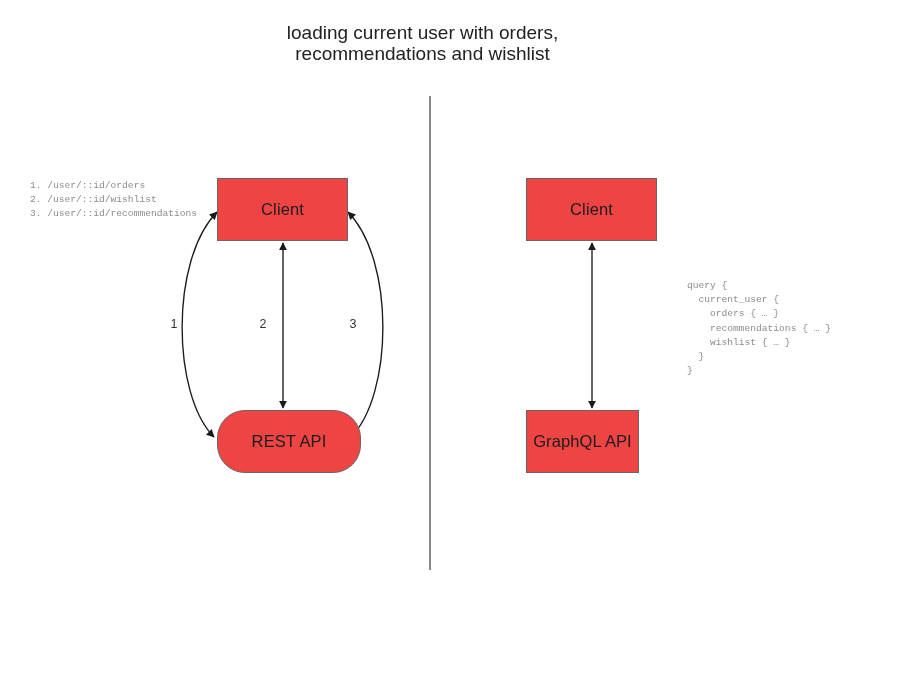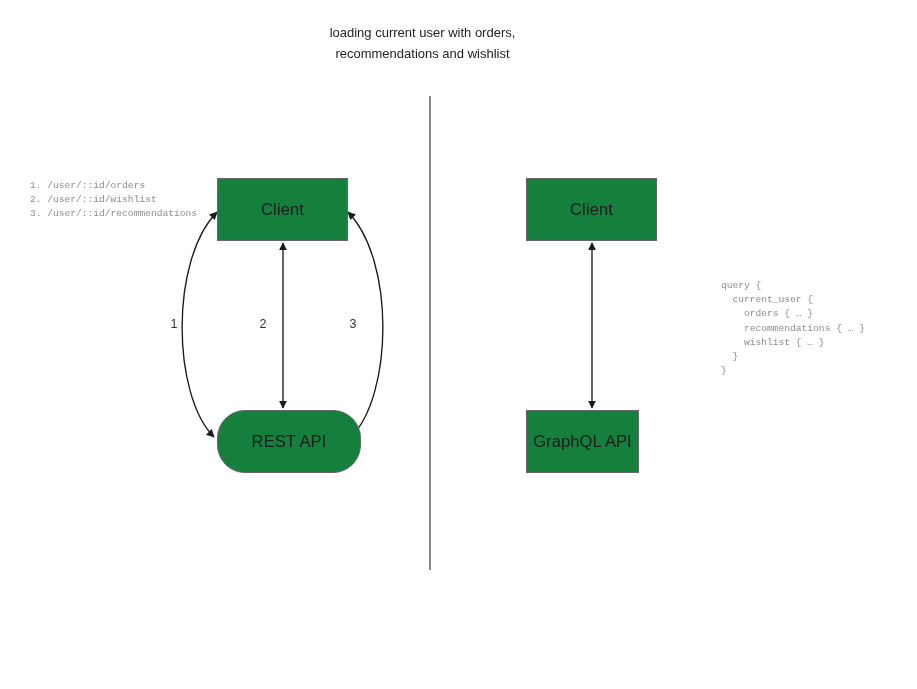--- a/index.html
+++ b/index.html
@@ -8,31 +8,31 @@
     width:917px;height:689px;position:relative;overflow:hidden;
     background:#ffffff;
     font-family:"Liberation Sans",sans-serif;
     color:#1a1a1a;
   }
   .stage{position:absolute;inset:0;}
 
   
   #diagram-title{
     position:absolute;left:0;top:22px;width:845px;
-    text-align:center;font-size:13px;line-height:21px;
+    text-align:center;font-size:19px;line-height:21px;
     color:#222;white-space:pre-line;
   }
 
   
   #connectors{position:absolute;left:0;top:0;width:917px;height:689px;}
 
   
   .node{
     position:absolute;
-    background:#15803d;
+    background:#ef4444;
     border:1.3px solid #666666;
     box-sizing:border-box;
     display:flex;align-items:center;justify-content:center;
     font-size:16.5px;color:#1c1c1c;
     letter-spacing:.1px;
   }
   #node-client-rest{left:217px;top:178px;width:131px;height:63px;}
   #node-rest-api   {left:217px;top:410px;width:144px;height:63px;border-radius:28px;}
   #node-client-gql {left:526px;top:178px;width:131px;height:63px;}
   #node-graphql-api{left:526px;top:410px;width:113px;height:63px;}
@@ -49,21 +49,21 @@
   
   .code{
     position:absolute;
     font-family:"Liberation Mono","DejaVu Sans Mono",monospace;
     font-size:9.6px;line-height:14.2px;
     color:#8c8c8c;
     white-space:pre;
     margin-left:22px;
   }
   #rest-endpoint-list{left:8px;top:179px;}
-  #graphql-query{left:699px;top:279px;}
+  #graphql-query{left:665px;top:279px;}
 </style>
 </head>
 <body>
 
 <div class="stage">
 
   <div id="diagram-title">loading current user with orders,
 recommendations and wishlist</div>
 
   <svg id="connectors" viewBox="0 0 917 689" xmlns="http://www.w3.org/2000/svg">

